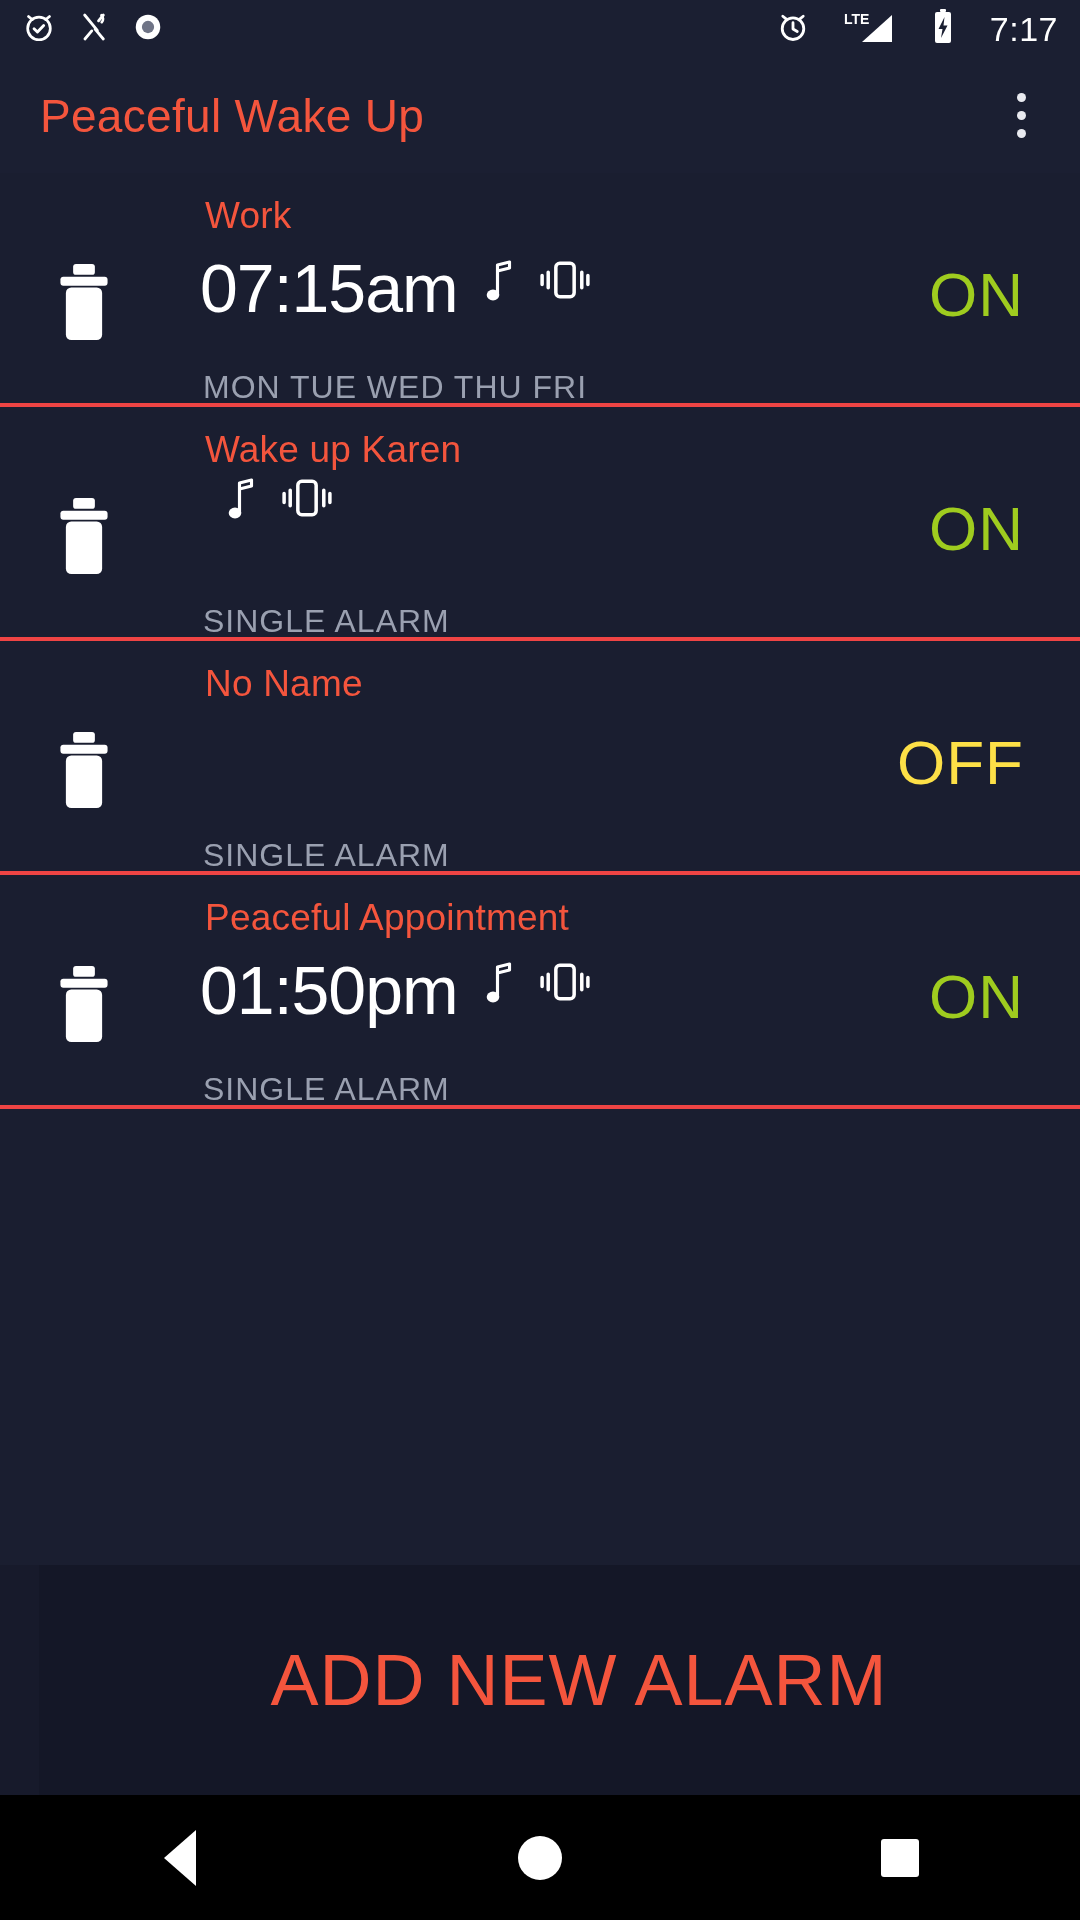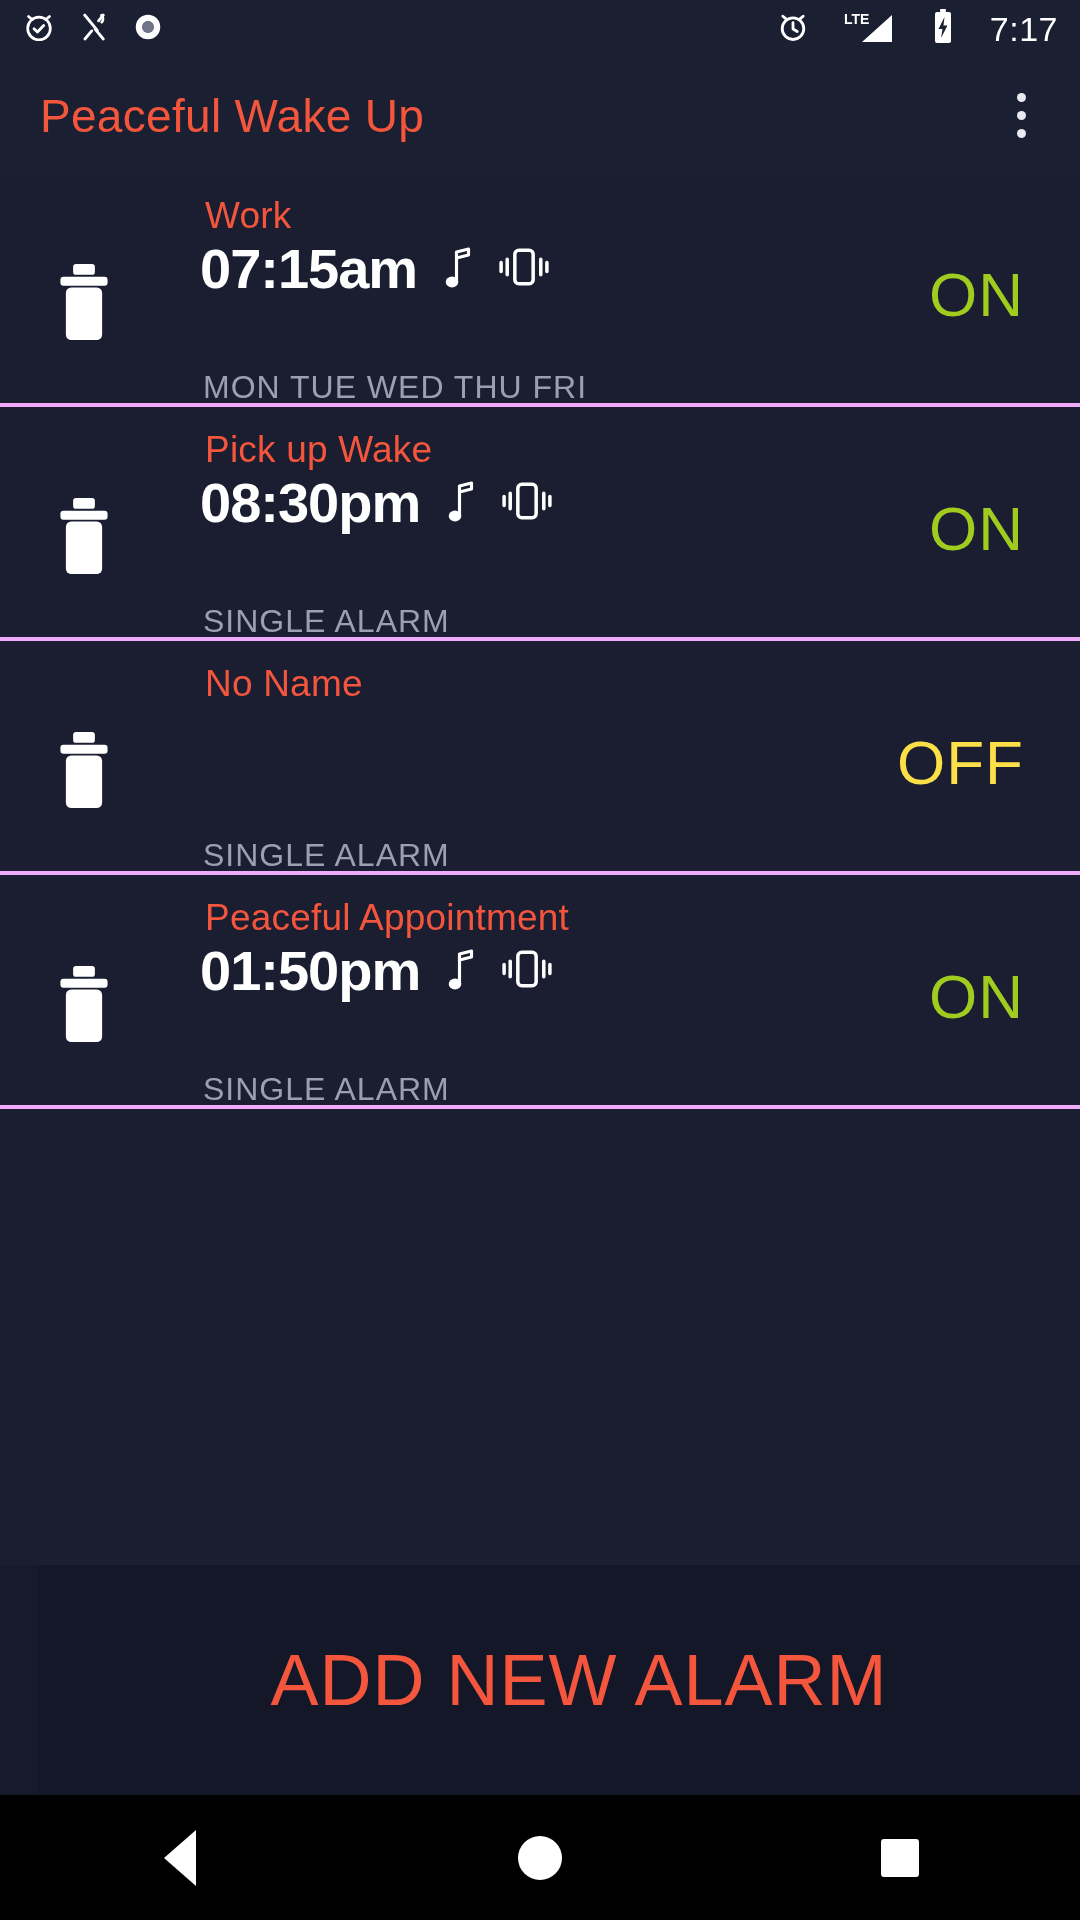--- a/index.html
+++ b/index.html
@@ -37,36 +37,36 @@
     margin-left:auto; display:flex; flex-direction:column;
     gap:9px; padding:10px 14px; cursor:pointer;
   }
   .overflow span { display:block; width:9px; height:9px; border-radius:50%; background:#e9eaf0; }
 
   
   .list { position:absolute; top:173px; left:0; width:1080px; }
   .alarm-row {
     position:relative; width:1080px; height:234px;
     background:#1a1e30;
-    border-bottom:4px solid #f0abfc;
+    border-bottom:4px solid #ef4444;
   }
   .alarm-label {
     position:absolute; left:205px; top:22px;
     color:#f4553d; font-size:37px; letter-spacing:0.2px;
   }
   .trash {
     position:absolute; left:55px; top:88px; width:58px; height:82px; cursor:pointer;
   }
   .time-line {
     position:absolute; left:200px; top:68px;
     display:flex; align-items:center;
   }
   .time-text {
-    color:#ffffff; font-size:56px; font-weight:700;
-    letter-spacing:-1px; line-height:1;
+    color:#ffffff; font-size:68px; font-weight:400;
+    letter-spacing:-1px; line-height:1;margin-top:13px;
   }
   .icon-music { margin-left:26px; }
   .icon-vibrate { margin-left:22px; }
   .days {
     position:absolute; left:203px; top:196px;
     color:#9aa0b0; font-size:32px; letter-spacing:1px;
   }
   .state {
     position:absolute; right:56px; top:86px;
     font-size:62px; font-weight:400; letter-spacing:1px; cursor:pointer;
@@ -187,30 +187,29 @@
             <path d="M8 10v10M4 12v6" stroke="#ffffff" stroke-width="2.3" stroke-linecap="round"></path>
             <path d="M30 10v10M34 12v6" stroke="#ffffff" stroke-width="2.3" stroke-linecap="round"></path>
           </svg>
         </span>
       </span>
       <span class="days">MON TUE WED THU FRI</span>
       <span class="state on">ON</span>
     </div>
 
     <div class="alarm-row">
-      <span class="alarm-label">Pick up Wake</span>
+      <span class="alarm-label">Wake up Karen</span>
       <span class="trash">
         <svg width="58" height="82" viewBox="0 0 32 44">
           <rect x="10" y="1" width="12" height="6" rx="1.6" fill="#ffffff"></rect>
           <rect x="3" y="8" width="26" height="5" rx="1.6" fill="#ffffff"></rect>
           <rect x="6" y="14" width="20" height="29" rx="3" fill="#ffffff"></rect>
         </svg>
       </span>
       <span class="time-line">
-        <span class="time-text">08:30pm</span>
         <span class="icon-music">
           <svg width="30" height="46" viewBox="0 0 20 30">
             <path d="M9 25V5l8-2v4l-8 2" fill="none" stroke="#ffffff" stroke-width="2.1" stroke-linejoin="round"></path>
             <ellipse cx="6" cy="25" rx="4.2" ry="3.6" fill="#ffffff"></ellipse>
           </svg>
         </span>
         <span class="icon-vibrate">
           <svg width="58" height="46" viewBox="0 0 38 30">
             <rect x="13" y="4" width="12" height="22" rx="2.6" fill="none" stroke="#ffffff" stroke-width="2.3"></rect>
             <path d="M8 10v10M4 12v6" stroke="#ffffff" stroke-width="2.3" stroke-linecap="round"></path>

